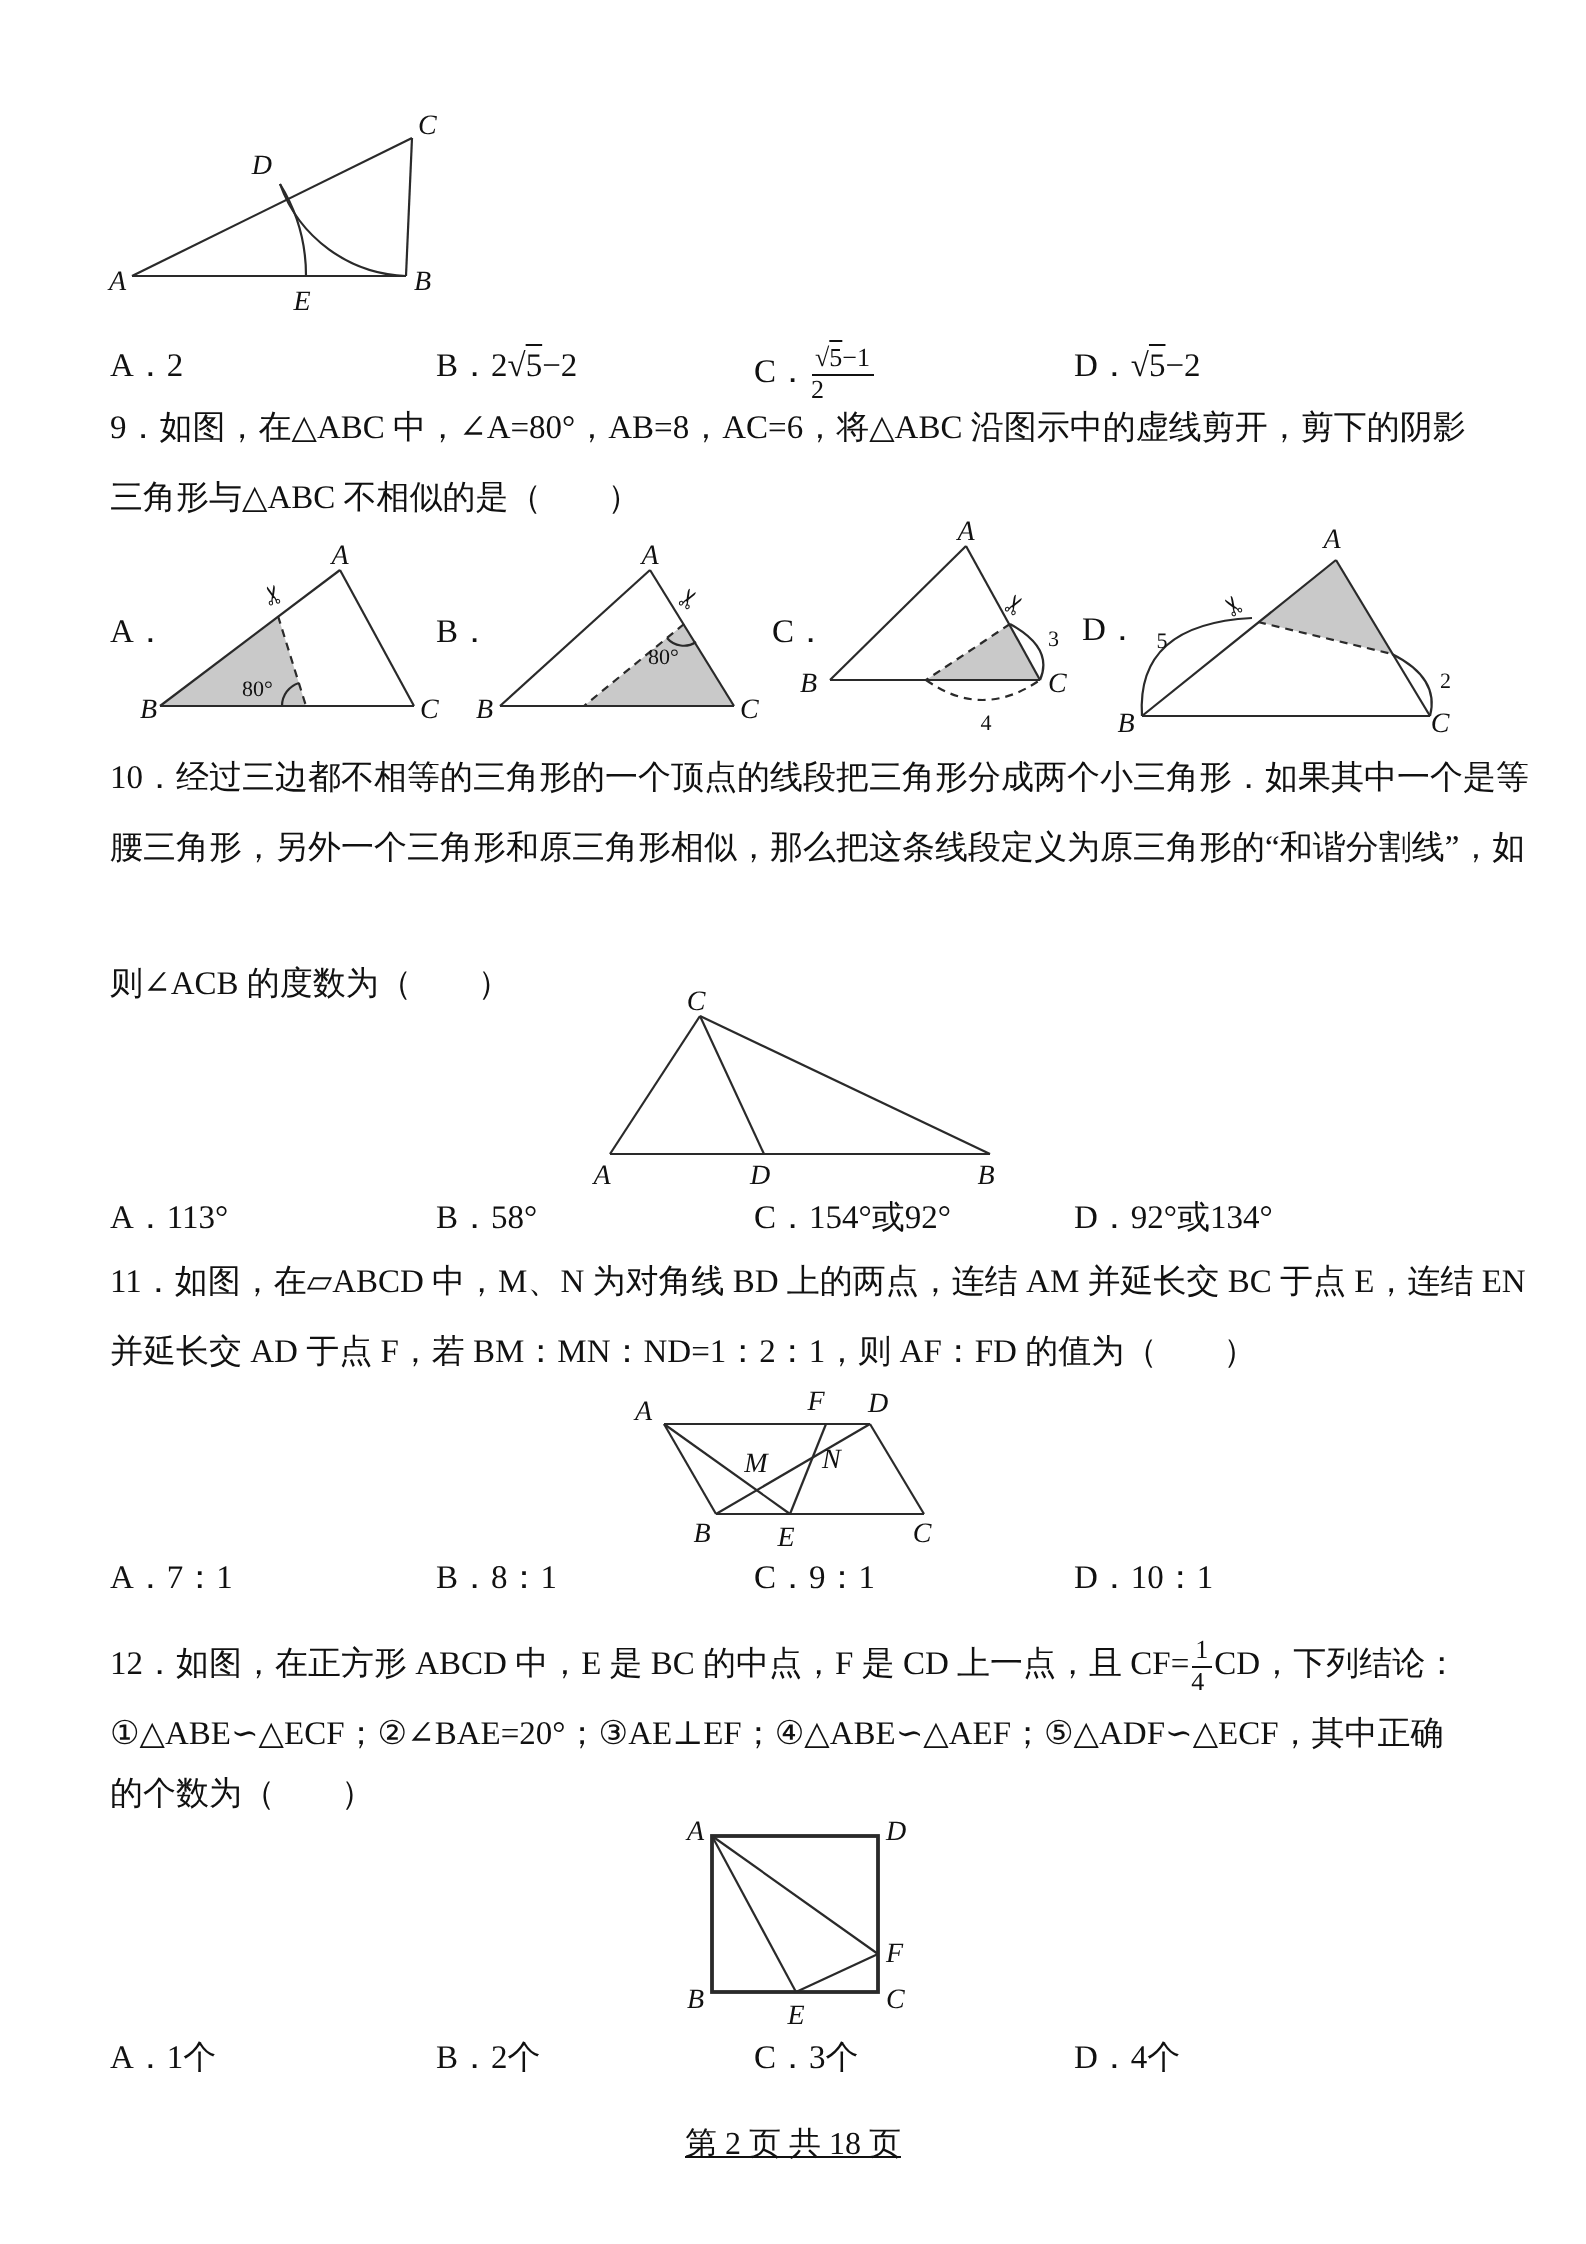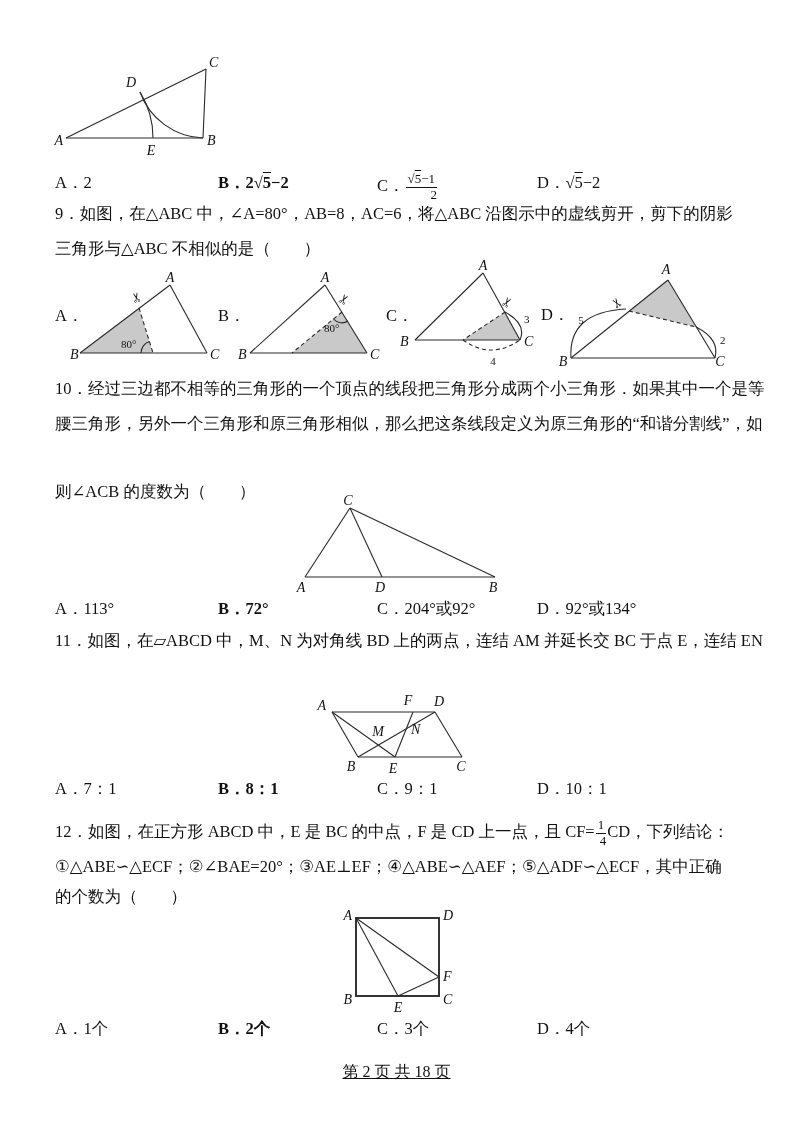--- a/index.html
+++ b/index.html
@@ -1,24 +1,24 @@
 <!DOCTYPE html>
 <html><head>
 <meta charset="utf-8">
 <style>
   html,body{margin:0;padding:0;background:#e8e8e8;}
   .page{position:relative;width:793px;height:1122px;background:#ffffff;margin:0 auto;
         font-family:"Liberation Serif","DejaVu Serif",serif;color:#111;overflow:hidden;}
   .line{position:absolute;left:55px;width:705px;font-size:16.5px;line-height:22px;white-space:nowrap;}
   .opts{position:absolute;left:55px;width:705px;height:26px;font-size:16.5px;}
   .opt{position:absolute;top:0;white-space:nowrap;}
-  .o1{left:0;} .o2{left:163px;font-weight:bold;} .o3{left:322px;} .o4{left:482px;text-align:right;}
+  .o1{left:0;} .o2{left:163px;} .o3{left:322px;} .o4{left:482px;text-align:right;}
   .figlabel{position:absolute;font-size:16.5px;white-space:nowrap;}
   .ol{text-decoration:overline;}
-  .frac{display:inline-block;vertical-align:middle;text-align:right;line-height:1;margin:0 1px;}
+  .frac{display:inline-block;vertical-align:middle;text-align:left;line-height:1;margin:0 1px;}
   .frac .fn{display:block;font-size:13px;line-height:1.15;padding:0 2px;border-bottom:1px solid #111;}
   .frac .fd{display:block;font-size:13px;line-height:1.15;}
   svg.fig{position:absolute;overflow:visible;}
   svg.fig text{font-family:"Liberation Serif","DejaVu Serif",serif;font-style:italic;font-size:14px;fill:#111;}
   svg.fig text.num{font-style:normal;font-size:11px;}
   svg.fig text.scis{font-style:normal;font-size:13px;}
   .e{stroke:#2a2a2a;stroke-width:1.1;fill:none;}
   .e2{stroke:#2a2a2a;stroke-width:1.9;fill:none;}
   .dash{stroke:#2a2a2a;stroke-width:1.1;fill:none;stroke-dasharray:4 3;}
   .shade{fill:#c9c9c9;stroke:none;}
@@ -138,26 +138,27 @@
       <line class="e" x1="62" y1="13" x2="94" y2="82"></line>
     </g>
     <text x="13" y="97" text-anchor="middle">A</text>
     <text x="92" y="97" text-anchor="middle">D</text>
     <text x="205" y="97" text-anchor="middle">B</text>
     <text x="60" y="10" text-anchor="middle">C</text>
   </svg>
 
   <div class="opts" style="top:598px">
     <span class="opt o1">A．113°</span>
-    <span class="opt o2">B．72°</span>
-    <span class="opt o3">C．204°或92°</span>
+    <span class="opt o2">B．58°</span>
+    <span class="opt o3">C．154°或92°</span>
     <span class="opt o4">D．92°或134°</span>
   </div>
 
   <div class="line" style="top:630px">11．如图，在▱ABCD 中，M、N 为对角线 BD 上的两点，连结 AM 并延长交 BC 于点 E，连结 EN</div>
+  <div class="line" style="top:665px">并延长交 AD 于点 F，若 BM：MN：ND=1：2：1，则 AF：FD 的值为（　　）</div>
 
   <svg class="fig" style="left:318px;top:692px" width="165" height="95" viewBox="0 0 165 95">
     <g>
       <line class="e" x1="14" y1="20" x2="117" y2="20"></line>
       <line class="e" x1="117" y1="20" x2="144" y2="65"></line>
       <line class="e" x1="40" y1="65" x2="144" y2="65"></line>
       <line class="e" x1="14" y1="20" x2="40" y2="65"></line>
     </g>
     <line class="e" x1="40" y1="65" x2="117" y2="20"></line>
     <line class="e" x1="14" y1="20" x2="77" y2="65"></line>

